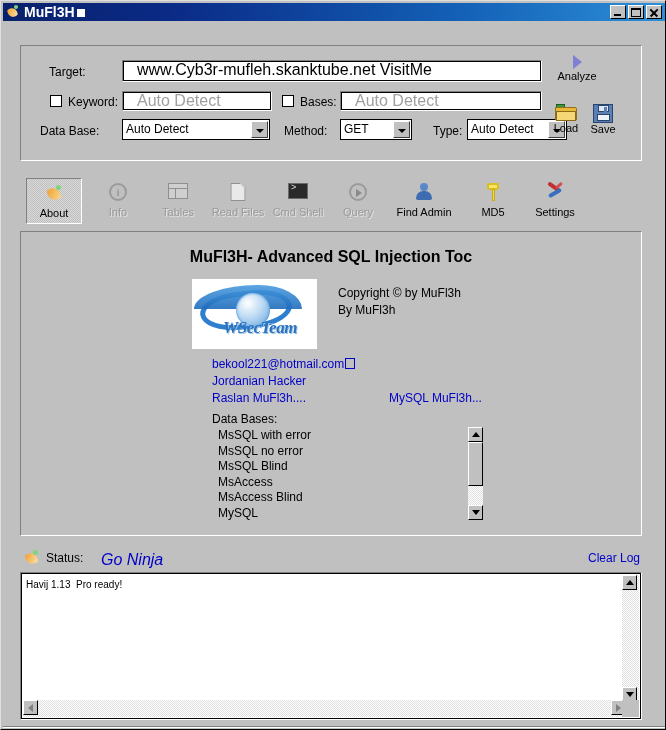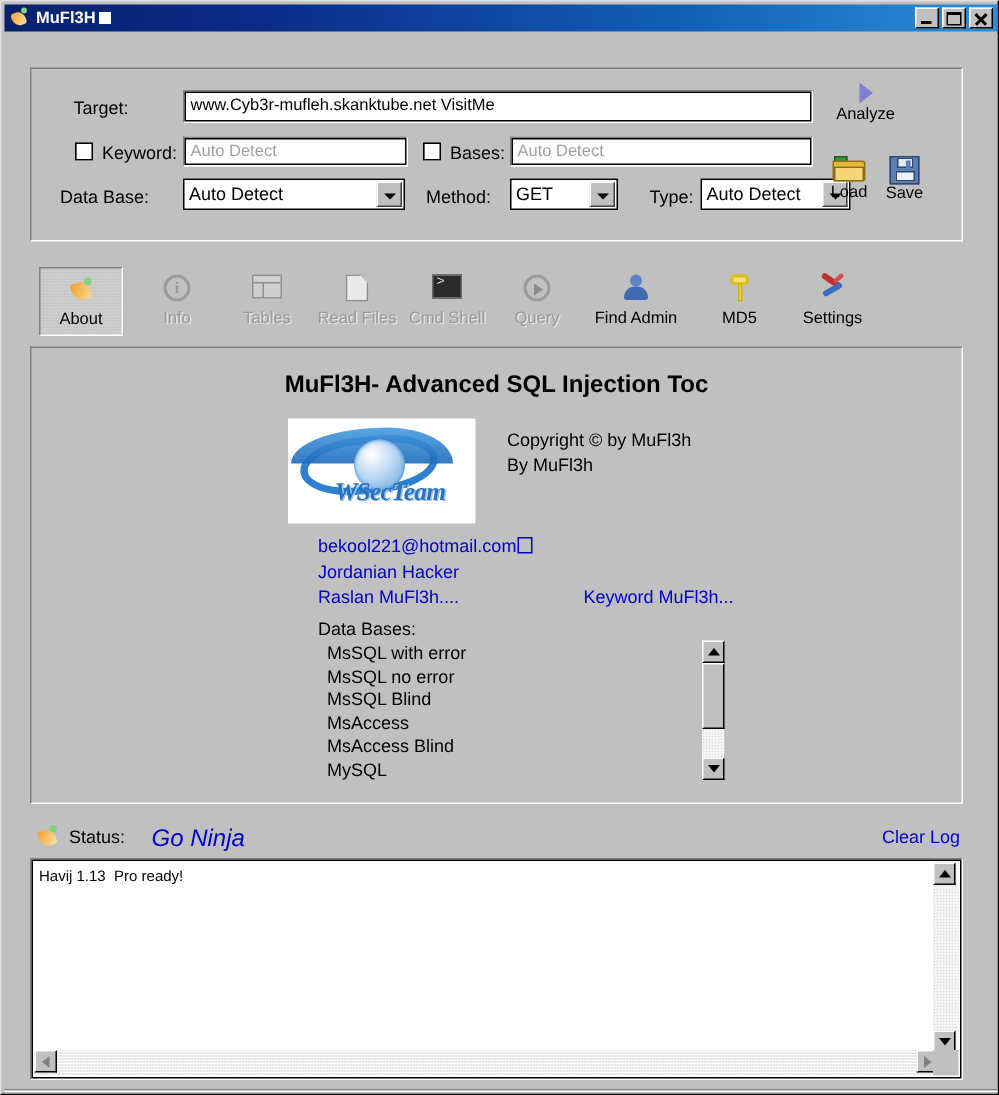--- a/index.html
+++ b/index.html
@@ -19,21 +19,21 @@
     box-sizing:border-box;
   }
   
   #titlebar{
     position:absolute;left:2px;top:2px;width:662px;height:18px;
     background:linear-gradient(to right,#08216b 0%,#0a2a86 25%,#1462b8 70%,#2d8ed6 100%);
     display:flex;align-items:center;
   }
   #title-icon{width:16px;height:14px;margin-left:2px;margin-right:3px;position:relative;flex:0 0 auto;}
   #title-text{
-    color:#fff;font-weight:bold;font-size:11px;
+    color:#fff;font-weight:bold;font-size:14px;
     font-family:"Liberation Sans", sans-serif;
     letter-spacing:0px;white-space:nowrap;
   }
   .tb-missing{display:inline-block;width:8px;height:8px;background:#fff;vertical-align:middle;margin-left:2px;}
   #title-buttons{margin-left:auto;display:flex;gap:2px;margin-right:3px;}
   .tbtn{
     width:16px;height:14px;background:#c0c0c0;
     border-top:1px solid #fff;border-left:1px solid #fff;
     border-right:1px solid #000;border-bottom:1px solid #000;
     position:relative;box-sizing:border-box;
@@ -56,22 +56,22 @@
   }
   #formbox{left:17px;top:22px;width:622px;height:116px;}
 
   .lbl{position:absolute;font-size:12px;color:#000;white-space:nowrap;line-height:14px;}
 
   .field{
     position:absolute;box-sizing:border-box;background:#fff;
     border-top:1px solid #808080;border-left:1px solid #808080;
     border-right:1px solid #fff;border-bottom:1px solid #fff;
     outline:1px solid #000;outline-offset:-2px;
-    font-size:11px;font-family:"Liberation Sans", sans-serif;
-    padding:1px 4px;line-height:16px;color:#000;overflow:hidden;white-space:nowrap;
+    font-size:16px;font-family:"Liberation Sans", sans-serif;
+    padding:1px 14px;line-height:16px;color:#000;overflow:hidden;white-space:nowrap;
   }
   .field.ph{color:#a0a0a0;}
 
   .cbx{
     position:absolute;width:12px;height:12px;box-sizing:border-box;background:#fff;
     border-top:1px solid #808080;border-left:1px solid #808080;
     border-right:1px solid #fff;border-bottom:1px solid #fff;
     outline:1px solid #000;outline-offset:-1px;
   }
 
@@ -405,21 +405,21 @@
       </div>
 
       <div id="verblock">
         <div>Copyright © by MuFl3h</div>
         <div>By MuFl3h</div>
       </div>
 
       <div class="linkrow" style="left:191px;top:124px;"><span>bekool221@hotmail.com</span><span class="boxglyph"></span></div>
       <div class="linkrow" style="left:191px;top:141px;">Jordanian Hacker</div>
       <div class="linkrow" style="left:191px;top:158px;">Raslan MuFl3h....</div>
-      <div class="linkrow" style="left:368px;top:158px;">Keyword MuFl3h...</div>
+      <div class="linkrow" style="left:368px;top:158px;">MySQL MuFl3h...</div>
 
       <div id="dblabel">Data Bases:</div>
 
       <div id="dblist">
         <div class="row">MsSQL with error</div>
         <div class="row">MsSQL no error</div>
         <div class="row">MsSQL Blind</div>
         <div class="row">MsAccess</div>
         <div class="row">MsAccess Blind</div>
         <div class="row">MySQL</div>

